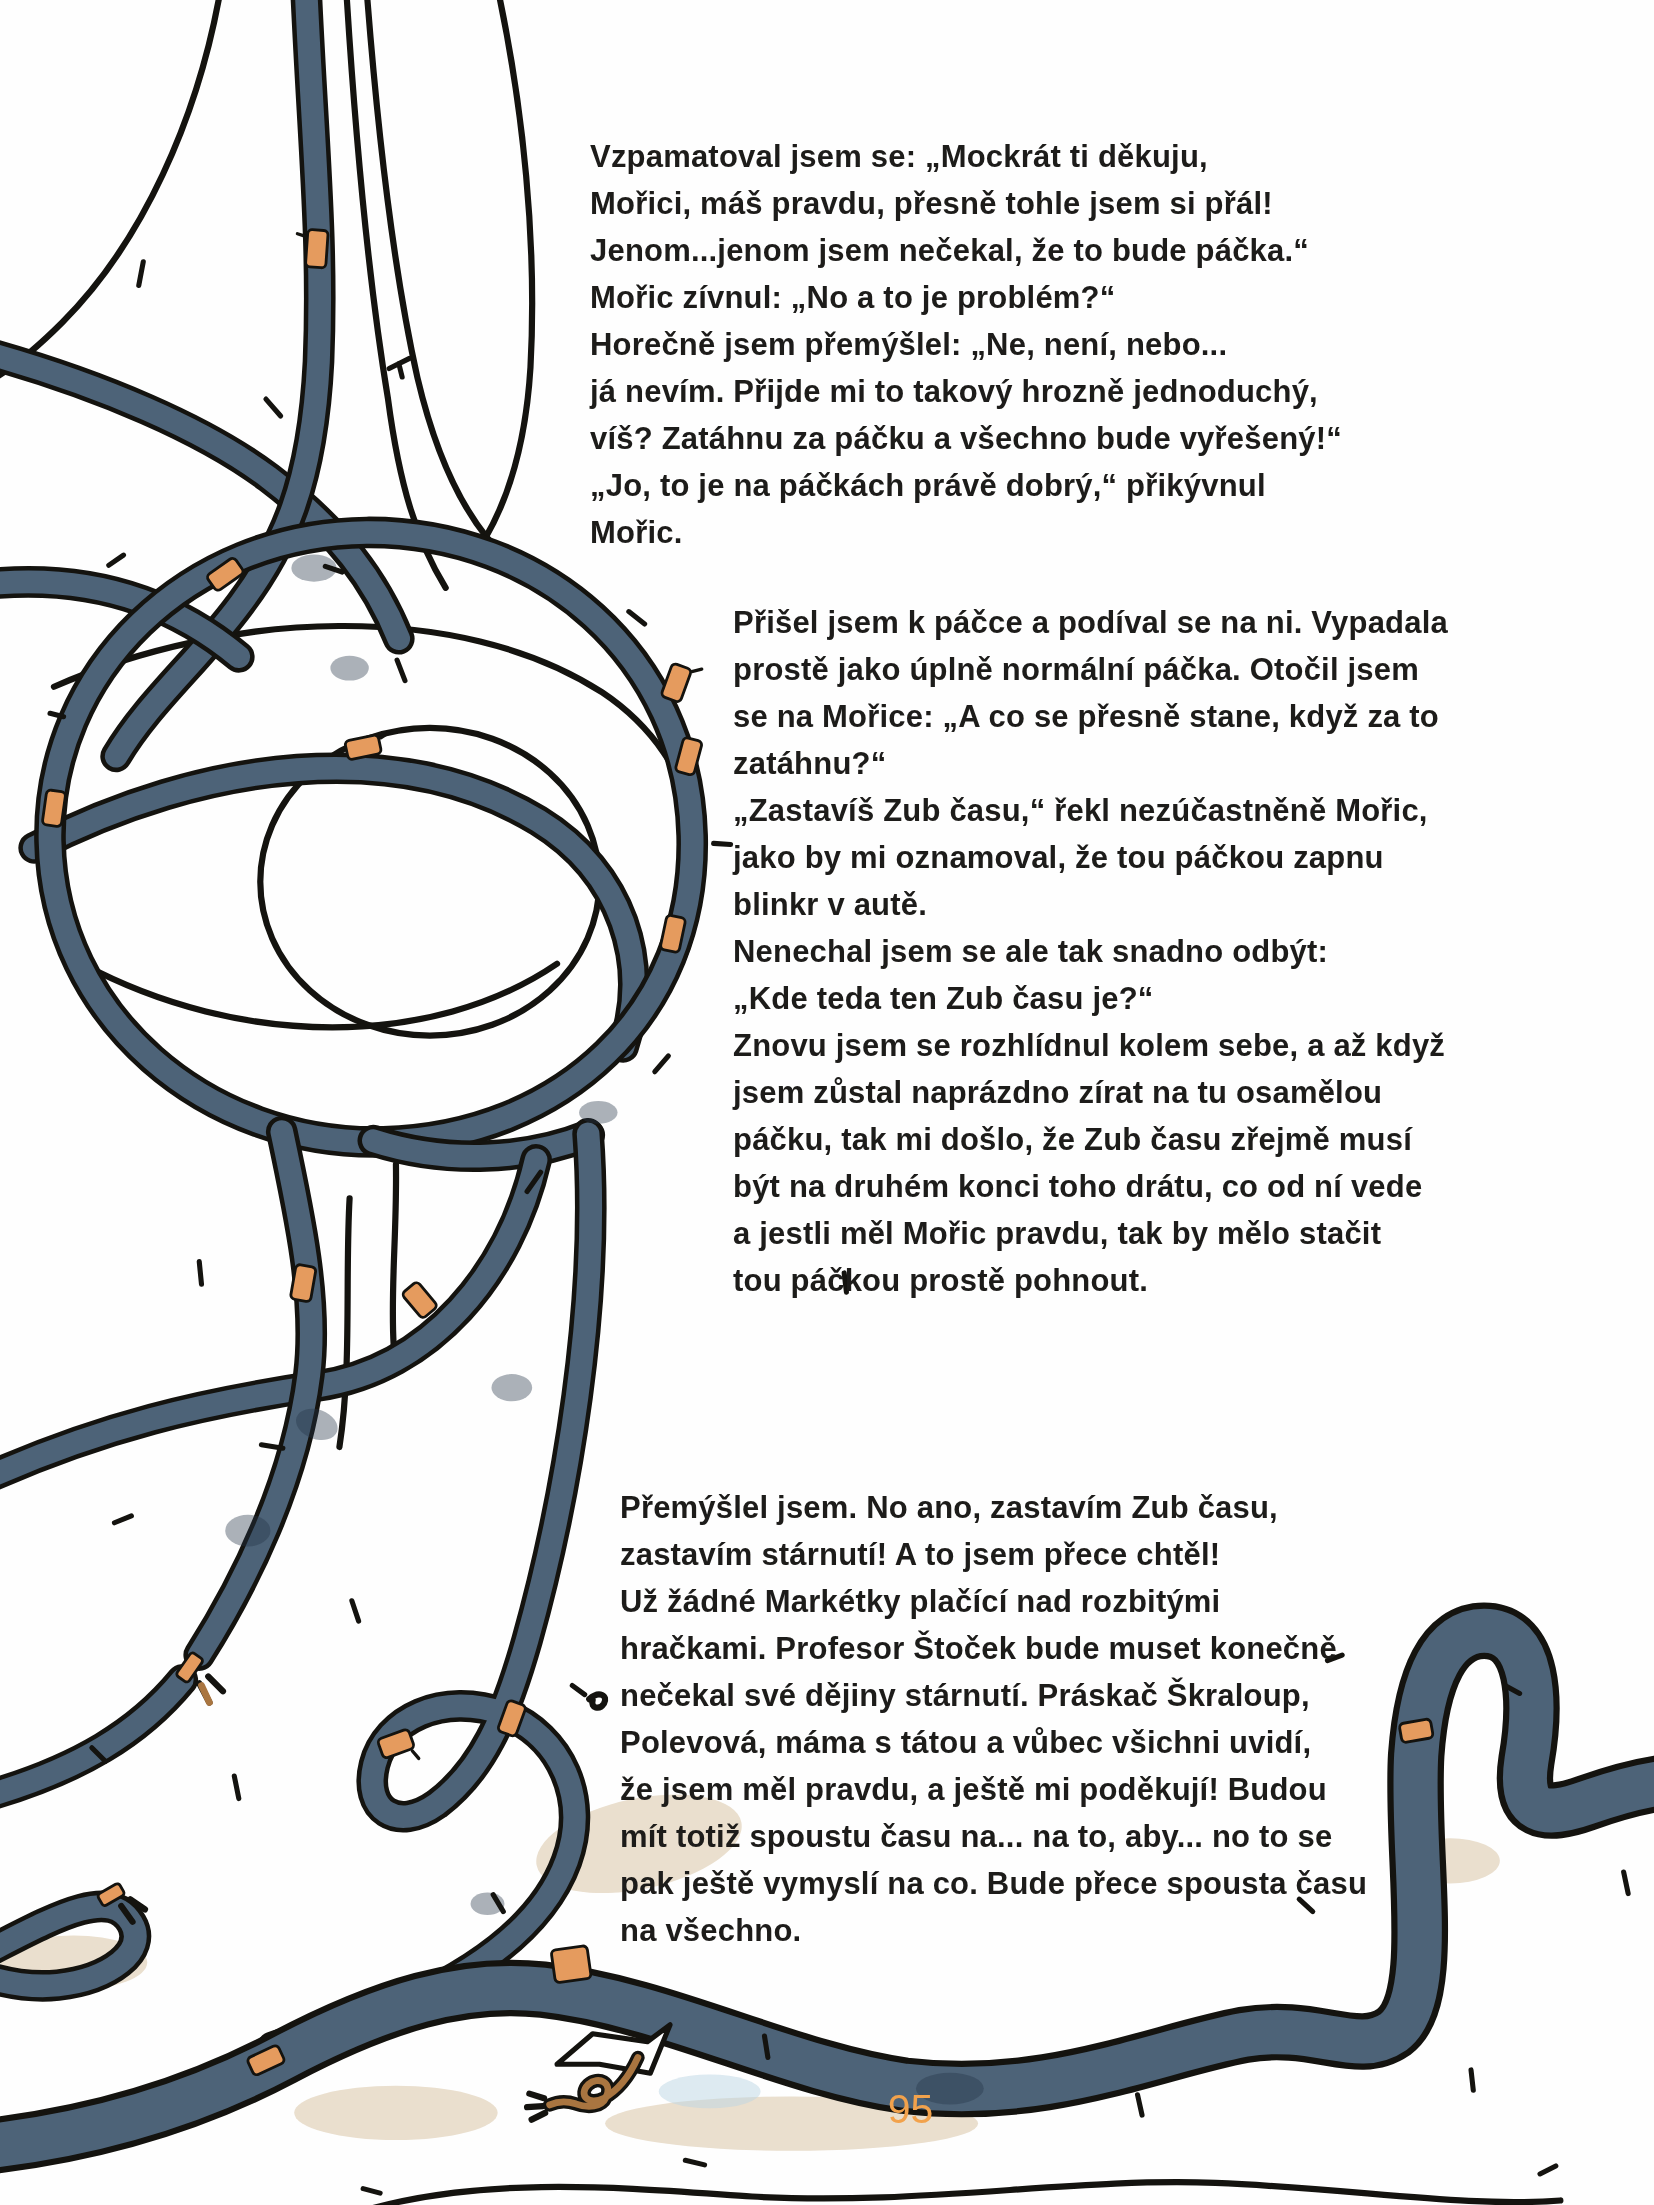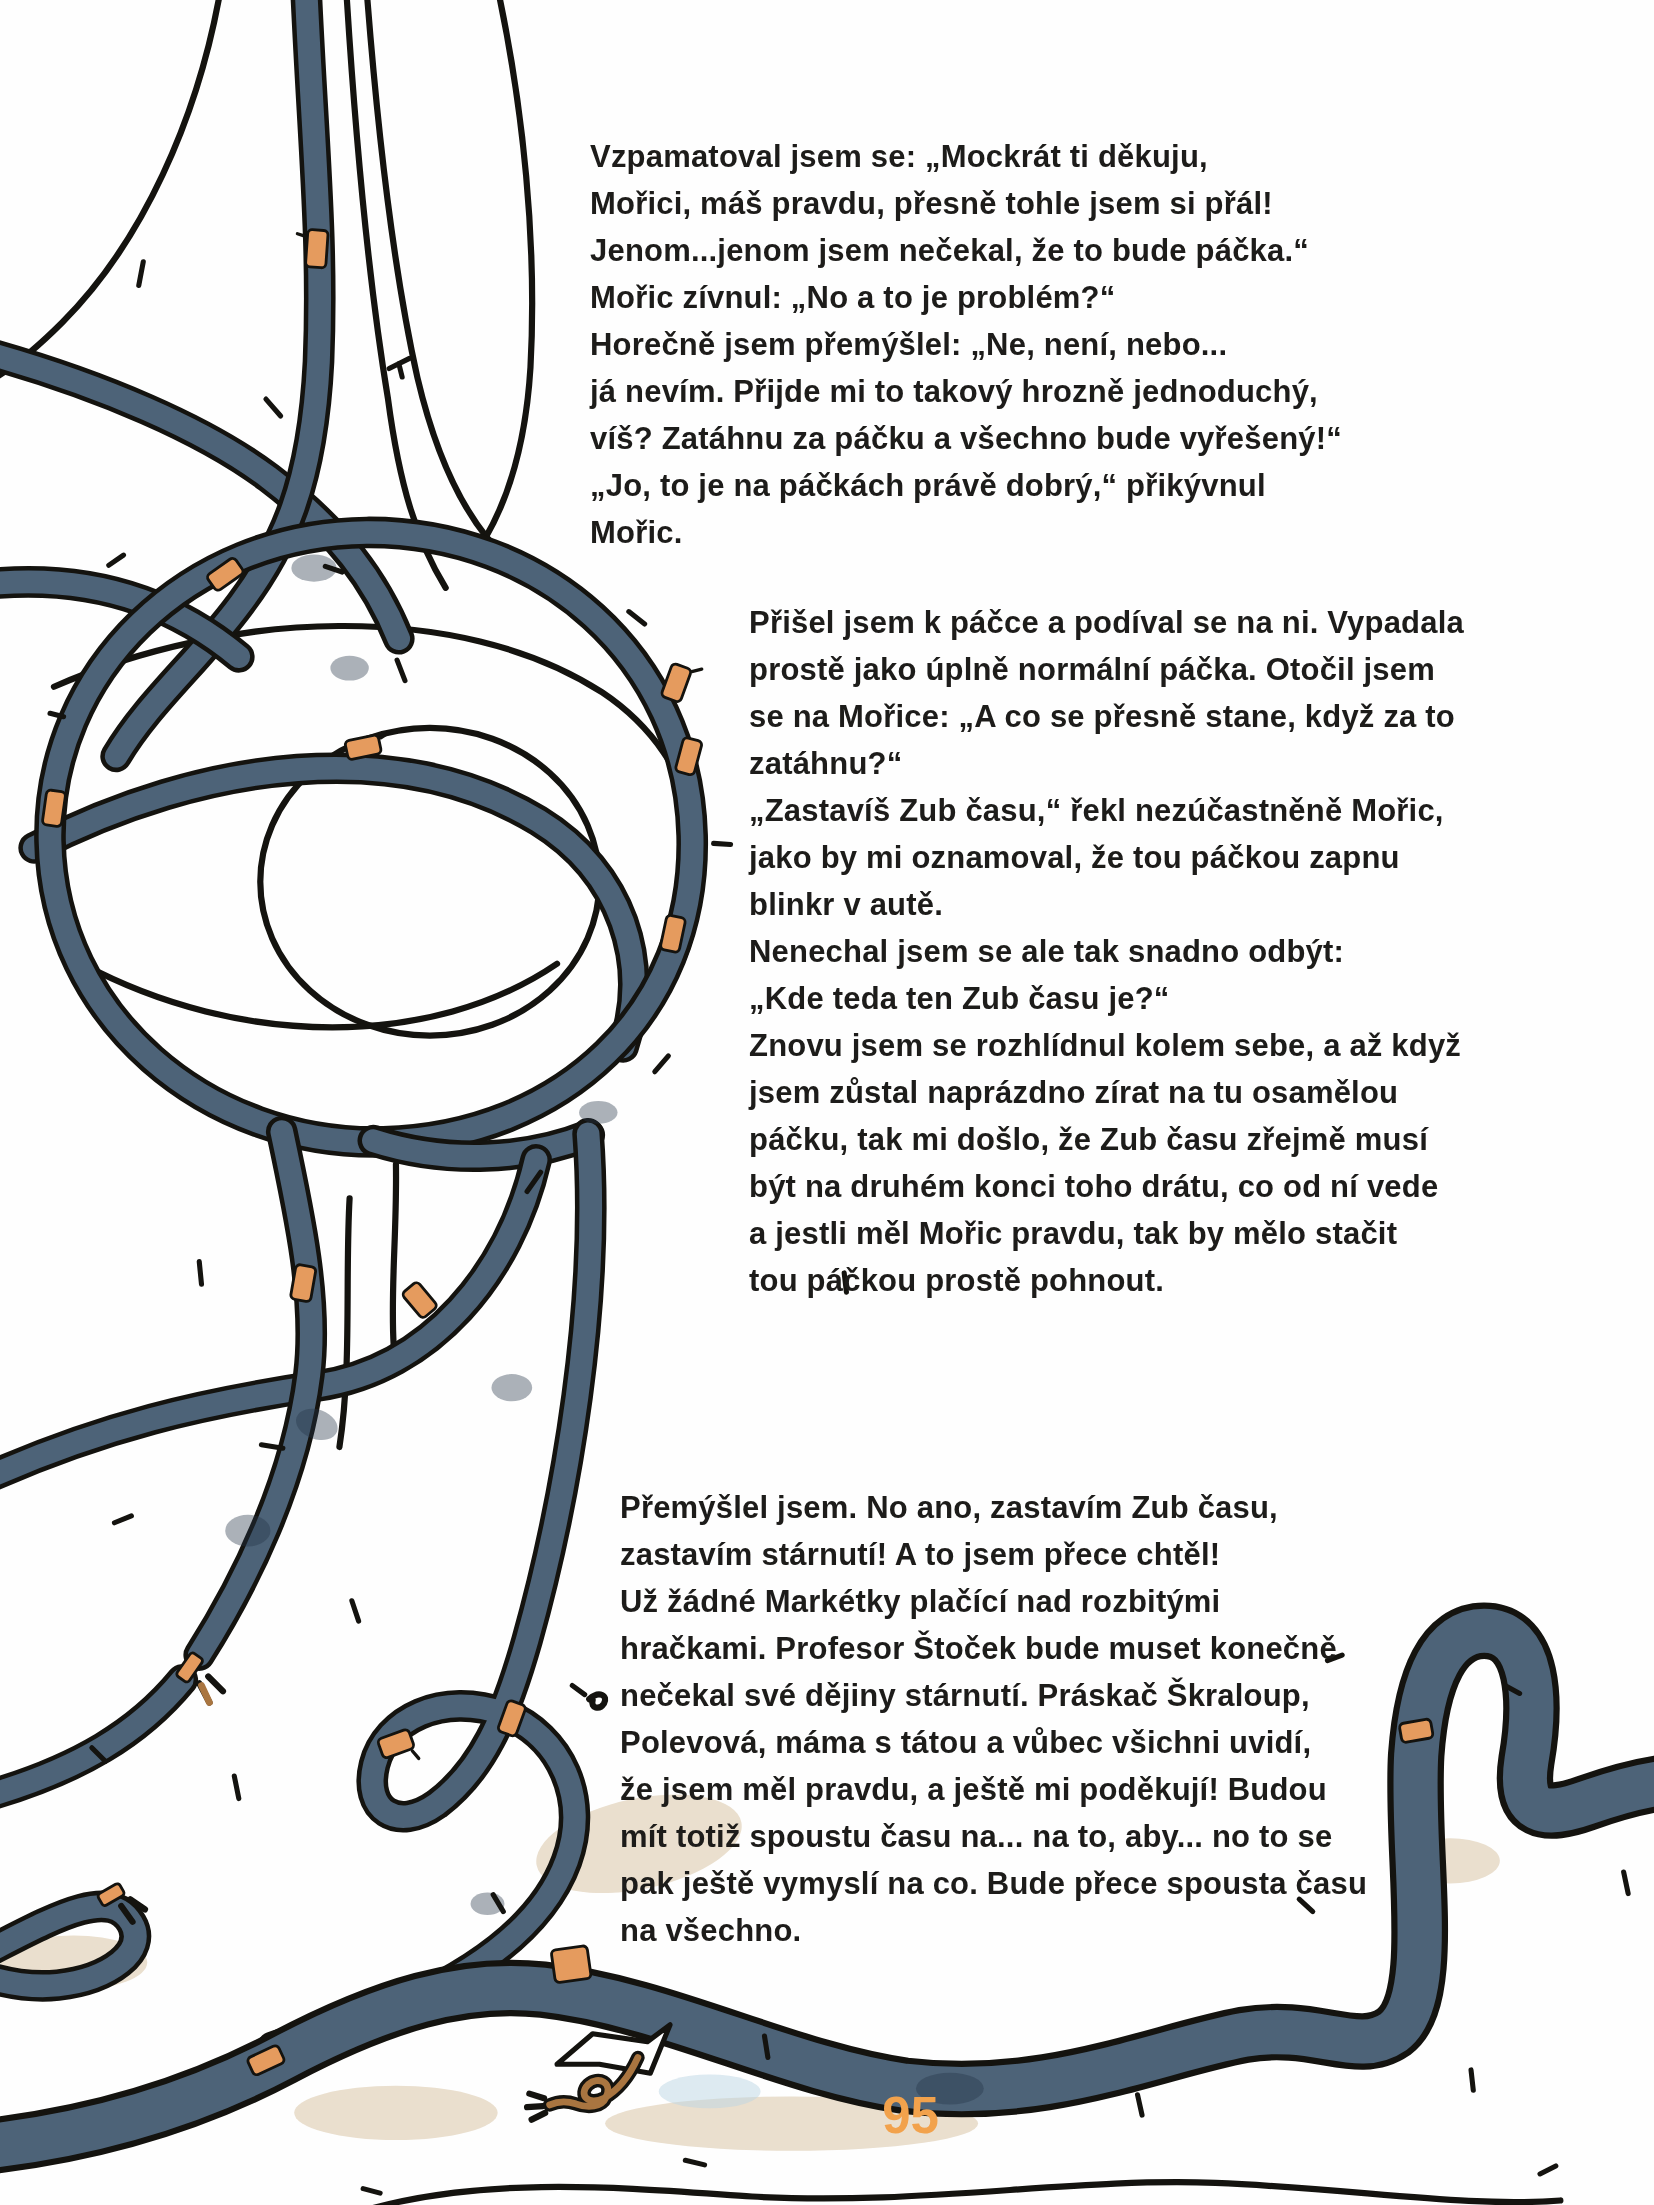--- a/index.html
+++ b/index.html
@@ -18,28 +18,28 @@
     position: absolute;
     color: var(--text-color, #1d1c1a);
     font-size: 31px;
     line-height: 47px;
     font-weight: 700;
     letter-spacing: 0.2px;
     white-space: nowrap;
     z-index: 5;
   }
   #para1 { left: 590px; top: 133px; }
-  #para2 { left: 749px; top: 599px; }
+  #para2 { left: 733px; top: 599px; }
   #para3 { left: 620px; top: 1484px; }
   #pageNumber {
     position: absolute;
     left: 837px; top: 2086px; width: 147px;
     text-align: center;
     color: var(--page-number-color, #f2a24c);
-    font-size: 51px; font-weight: 700;
+    font-size: 41px; font-weight: 400;
     z-index: 5;
   }
   
   .cable-o { fill: none; stroke: var(--outline-color,#14130f); stroke-width: 56; stroke-linecap: round; stroke-linejoin: round; }
   .cable-c { fill: none; stroke: var(--cable-color,#4d6378); stroke-width: 40; stroke-linecap: round; stroke-linejoin: round; }
   .fat-o   { fill: none; stroke: var(--outline-color,#14130f); stroke-width: 100; stroke-linecap: round; stroke-linejoin: round; }
   .fat-c   { fill: none; stroke: var(--cable-color,#4d6378); stroke-width: 78; stroke-linecap: round; stroke-linejoin: round; }
   .wire    { fill: none; stroke: var(--outline-color,#14130f); stroke-width: 11; stroke-linecap: round; }
   .patch   { fill: var(--patch-color,#e59b5e); stroke: var(--outline-color,#14130f); stroke-width: 5; }
   .stitch  { stroke: var(--outline-color,#14130f); stroke-width: 6; stroke-linecap: round; }

